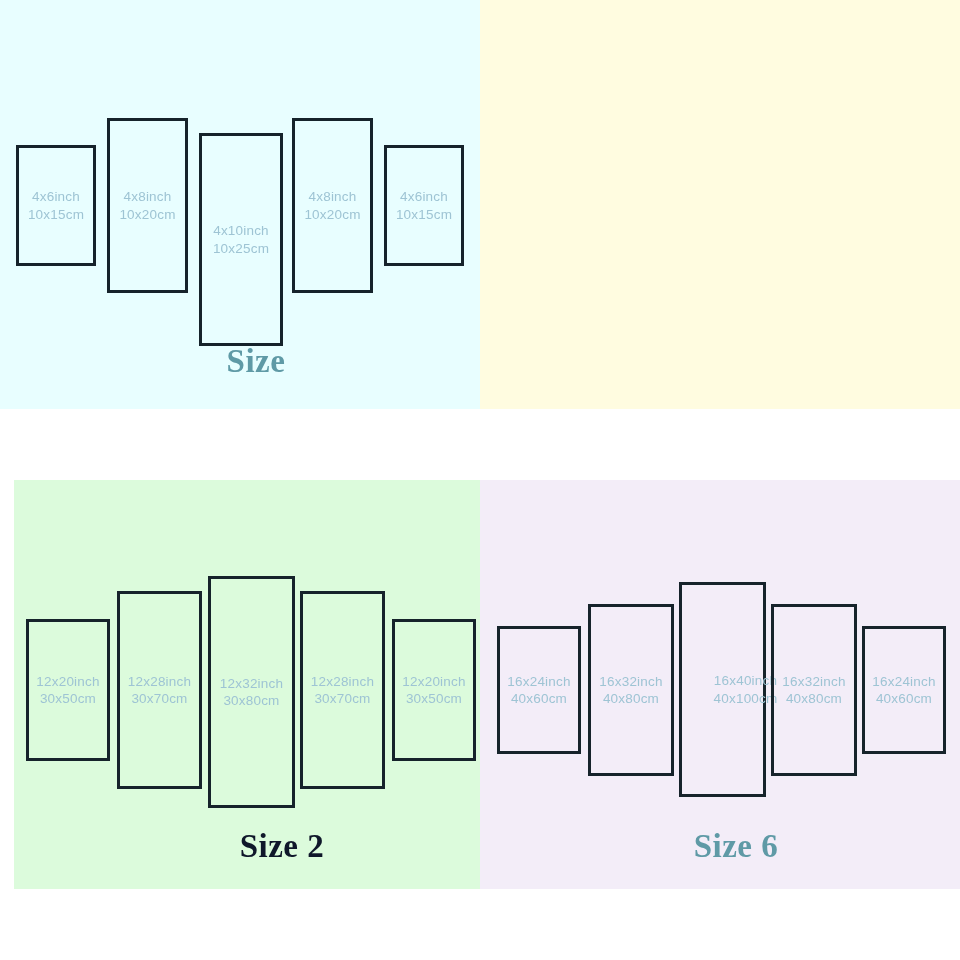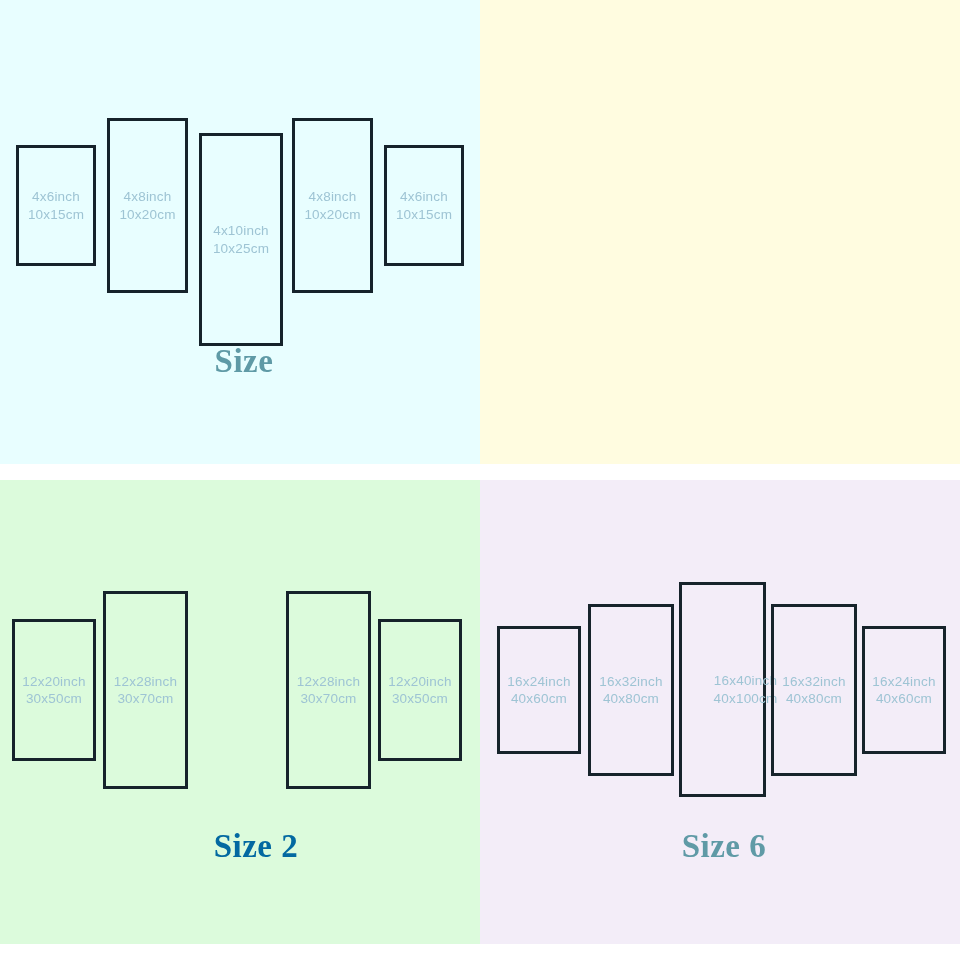--- a/index.html
+++ b/index.html
@@ -17,21 +17,21 @@
     position: relative;
     width: 960px;
     height: 960px;
     display: grid;
     grid-template-columns: 480px 480px;
     grid-template-rows: 480px 480px;
   }
   .quadrant {
     position: relative;
     width: 480px;
-    height: 464px;
+    height: 409px;
     overflow: hidden;
   }
   .panel-stage {
     position: absolute;
     left: 0;
     top: 0;
     width: 480px;
     height: 480px;
   }
   .panel {
@@ -51,21 +51,21 @@
     line-height: 1.28;
     letter-spacing: 0.2px;
     white-space: nowrap;
     font-weight: 400;
   }
   .panel-label .line2 {
     display: block;
   }
   .quad-title {
     position: absolute;
-    left: 4px;
+    left: 16px;
     width: 480px;
     text-align: center;
     color: #5f9aa6;
     font-family: "Liberation Serif", serif;
     font-weight: 700;
     font-size: 33px;
     letter-spacing: 0.5px;
   }
 </style>
 </head>
@@ -88,36 +88,39 @@
         </div>
         <div class="panel" style="left: 384px; top: 145px; width: 80px; height: 121px; border-color: rgb(22, 35, 43);">
           <div class="panel-label" style="color: rgb(158, 196, 212);"><span>4x6inch</span><span class="line2">10x15cm</span></div>
         </div>
       </div>
       <div class="quad-title" style="color: rgb(95, 154, 166); top: 343px;">Size</div>
     </div>
     <div class="quadrant" style="background: rgb(255, 252, 224);">
       <div class="panel-stage"></div>
     </div>
-    <div class="quadrant" style="background: rgb(220, 251, 220);">
+    <div class="quadrant" style="background: rgb(220, 251, 220); margin-left: 14px;">
       <div class="panel-stage">
         <div class="panel" style="left: 12px; top: 139px; width: 84px; height: 142px; border-color: rgb(22, 35, 43);">
           <div class="panel-label" style="color: rgb(158, 196, 212);"><span>12x20inch</span><span class="line2">30x50cm</span></div>
         </div>
         <div class="panel" style="left: 103px; top: 111px; width: 85px; height: 198px; border-color: rgb(22, 35, 43);">
           <div class="panel-label" style="color: rgb(158, 196, 212);"><span>12x28inch</span><span class="line2">30x70cm</span></div>
+        </div>
+        <div class="panel" style="left: 194px; top: 96px; width: 87px; height: 232px; border-color: rgb(22, 35, 43);">
+          <div class="panel-label" style="color: rgb(158, 196, 212);"><span>12x32inch</span><span class="line2">30x80cm</span></div>
         </div>
         <div class="panel" style="left: 286px; top: 111px; width: 85px; height: 198px; border-color: rgb(22, 35, 43);">
           <div class="panel-label" style="color: rgb(158, 196, 212);"><span>12x28inch</span><span class="line2">30x70cm</span></div>
         </div>
         <div class="panel" style="left: 378px; top: 139px; width: 84px; height: 142px; border-color: rgb(22, 35, 43);">
           <div class="panel-label" style="color: rgb(158, 196, 212);"><span>12x20inch</span><span class="line2">30x50cm</span></div>
         </div>
       </div>
-      <div class="quad-title" style="color: #0369a1; top: 348px; padding-left: 12px;">Size 2</div>
+      <div class="quad-title" style="color: #0f172a; top: 348px; padding-left: 12px;">Size 2</div>
     </div>
     <div class="quadrant" style="background: rgb(243, 237, 248); text-decoration: underline;">
       <div class="panel-stage">
         <div class="panel" style="left: 17px; top: 146px; width: 84px; height: 128px; border-color: rgb(22, 35, 43);">
           <div class="panel-label" style="color: rgb(158, 196, 212);"><span>16x24inch</span><span class="line2">40x60cm</span></div>
         </div>
         <div class="panel" style="left: 108px; top: 124px; width: 86px; height: 172px; border-color: rgb(22, 35, 43);">
           <div class="panel-label" style="color: rgb(158, 196, 212);"><span>16x32inch</span><span class="line2">40x80cm</span></div>
         </div>
         <div class="panel" style="left: 199px; top: 102px; width: 87px; height: 215px; border-color: rgb(22, 35, 43);">

